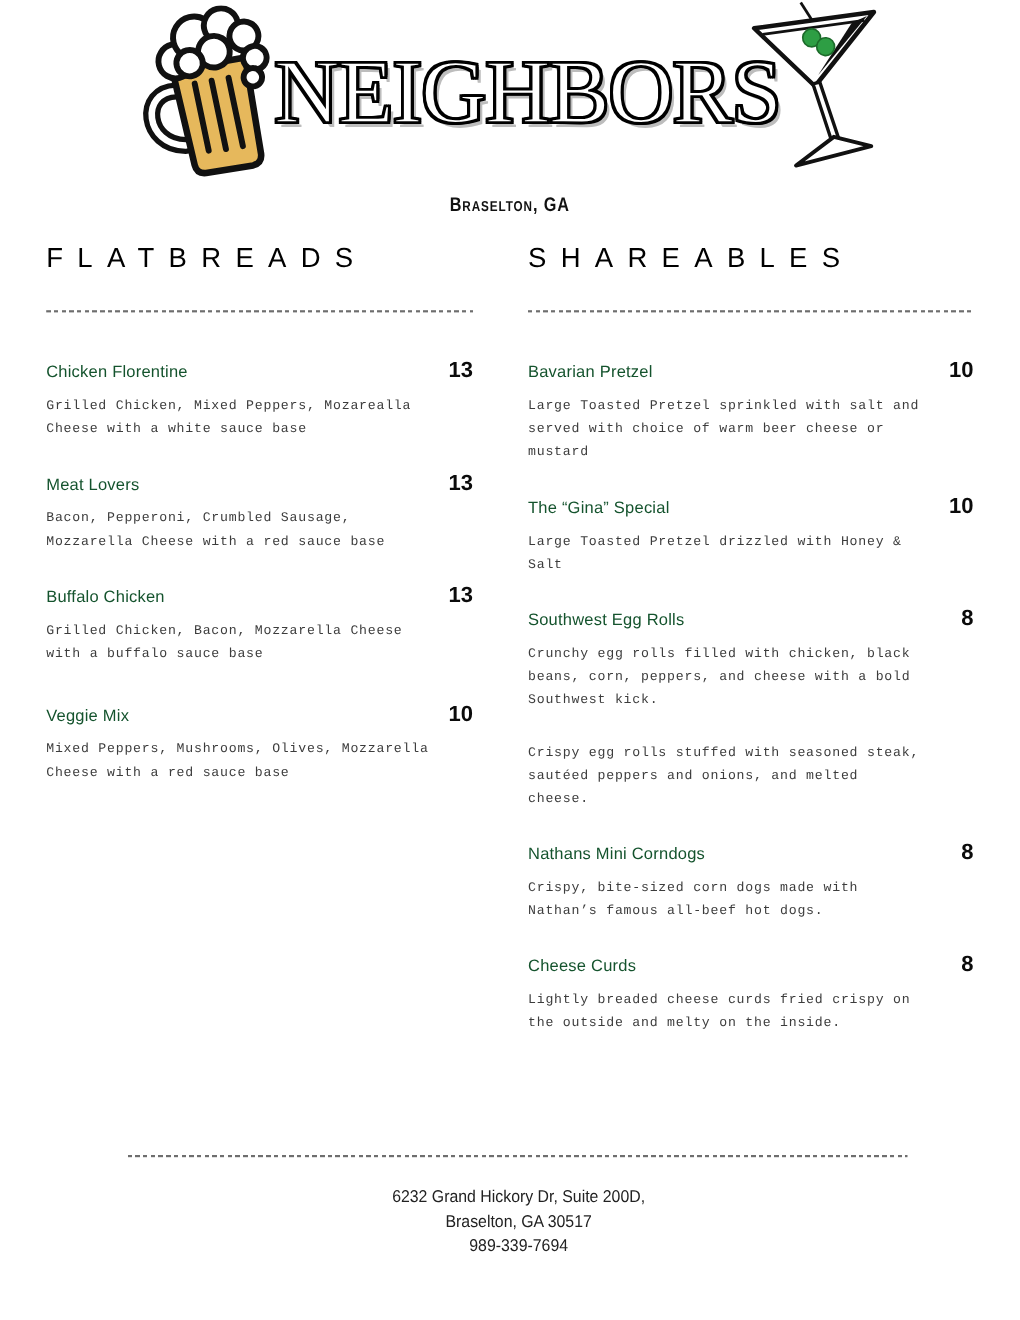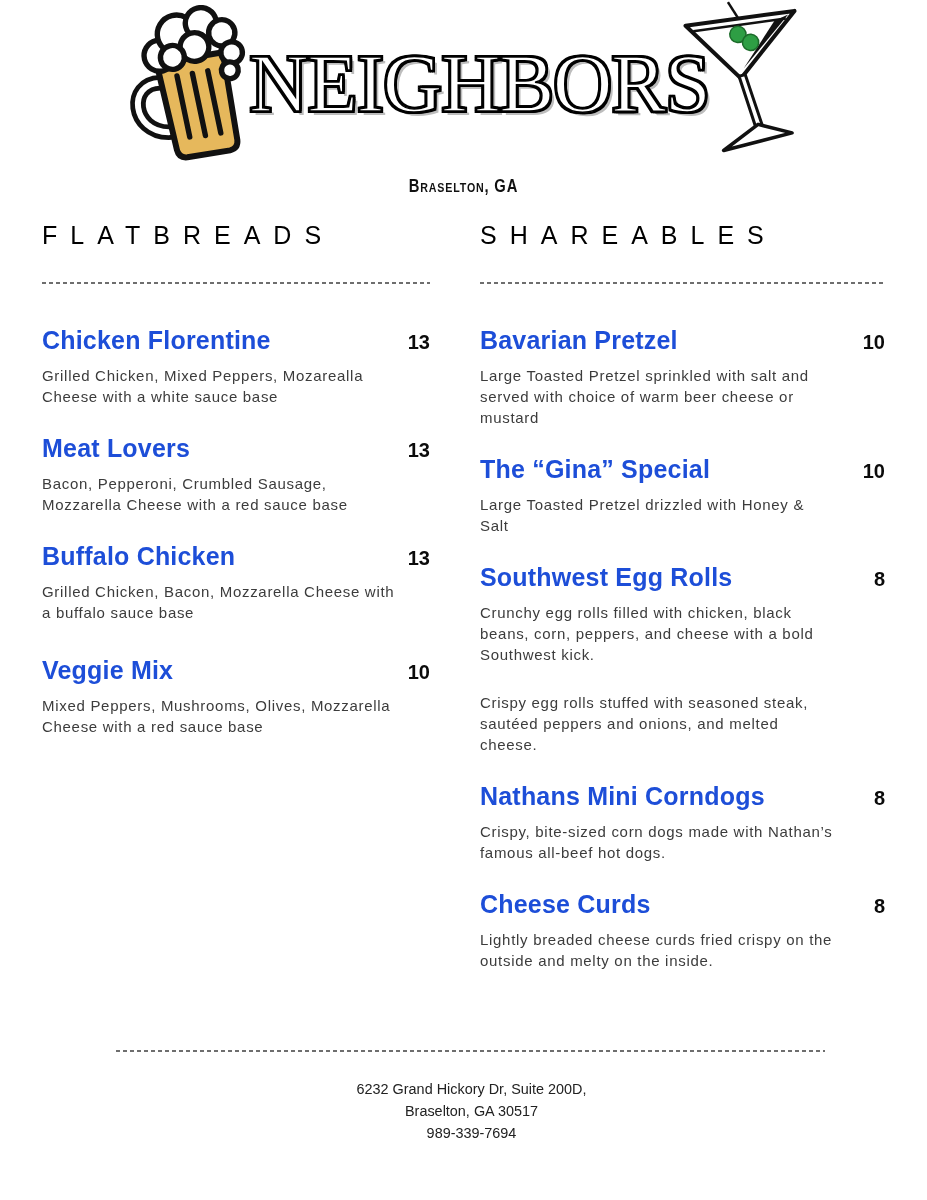--- a/index.html
+++ b/index.html
@@ -45,26 +45,26 @@
   }
   .rule {
     height:2px; margin-top:32px; margin-bottom:42px;
     background:repeating-linear-gradient(90deg,#6e6e6e 0 4px, transparent 4px 7px);
   }
   .menu-item { margin-bottom:27px; }
   .col-left  .menu-item:nth-of-type(4) { margin-top:33px; }
   .col-right .menu-item:nth-of-type(3),
   .col-right .menu-item:nth-of-type(4) { margin-top:21px; }
   .item-head { display:flex; justify-content:space-between; align-items:baseline; }
-  .item-name  { font-size:25px; font-weight:bold; letter-spacing:0.2px; color:#1d4ed8; }
+  .item-name  { font-size:15px; font-weight:normal; letter-spacing:0.2px; color:#14532d; }
   .item-price { font-size:20px; font-weight:bold; color:#0b0b0b;text-align:center; }
   .item-desc {
     margin-top:10px; max-width:356px;
-    font-size:15px; line-height:21px; letter-spacing:0.7px;
-    color:#3c3c3c; font-weight:400;
+    font-size:12px; line-height:21px; letter-spacing:0.7px;
+    color:#3c3c3c; font-weight:400;font-family:Liberation Mono, monospace;
   }
 
   
   .footer { position:absolute; left:16px; right:0; bottom:0; height:150px; }
   .footer-rule {
     height:2px; margin:0 102px 0 100px;
     background:repeating-linear-gradient(90deg,#6e6e6e 0 4px, transparent 4px 7px);
   }
   .footer-text {
     margin-top:26px; text-align:center;

